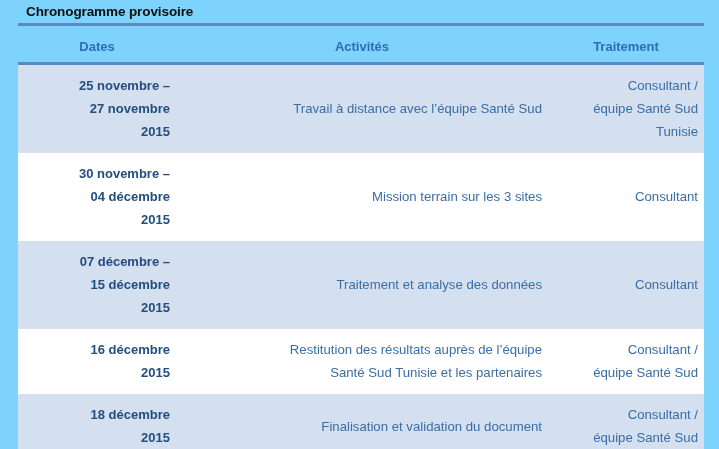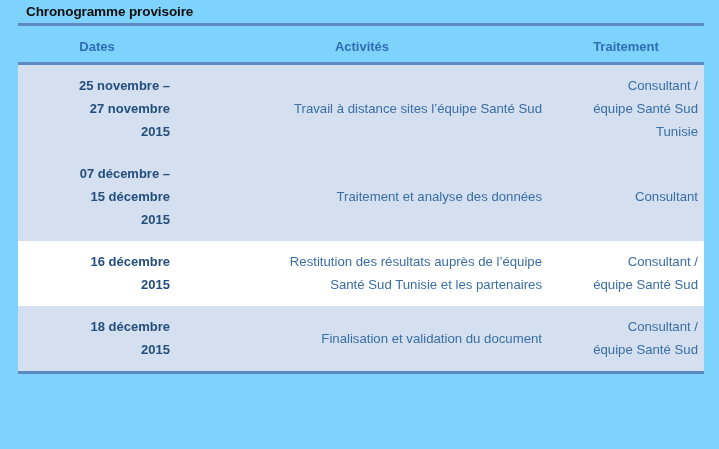--- a/index.html
+++ b/index.html
@@ -125,28 +125,41 @@
         </tr>
       </thead>
       <tbody id="tbody">
           <tr class="band">
             <td class="dates cell-lines">
               <span>25 novembre –</span>
               <span>27 novembre</span>
               <span>2015</span>
             </td>
             <td class="cell-lines">
-              <span>Travail à distance sites l’équipe Santé Sud</span>
+              <span>Travail à distance avec l’équipe Santé Sud</span>
             </td>
             <td class="cell-lines">
               <span>Consultant /</span>
               <span>équipe Santé Sud</span>
               <span>Tunisie</span>
             </td>
           </tr>
+          <tr class="plain">
+            <td class="dates cell-lines">
+              <span>30 novembre –</span>
+              <span>04 décembre</span>
+              <span>2015</span>
+            </td>
+            <td class="cell-lines">
+              <span>Mission terrain sur les 3 sites</span>
+            </td>
+            <td class="cell-lines">
+              <span>Consultant</span>
+            </td>
+          </tr>
           <tr class="band">
             <td class="dates cell-lines">
               <span>07 décembre –</span>
               <span>15 décembre</span>
               <span>2015</span>
             </td>
             <td class="cell-lines">
               <span>Traitement et analyse des données</span>
             </td>
             <td class="cell-lines">

